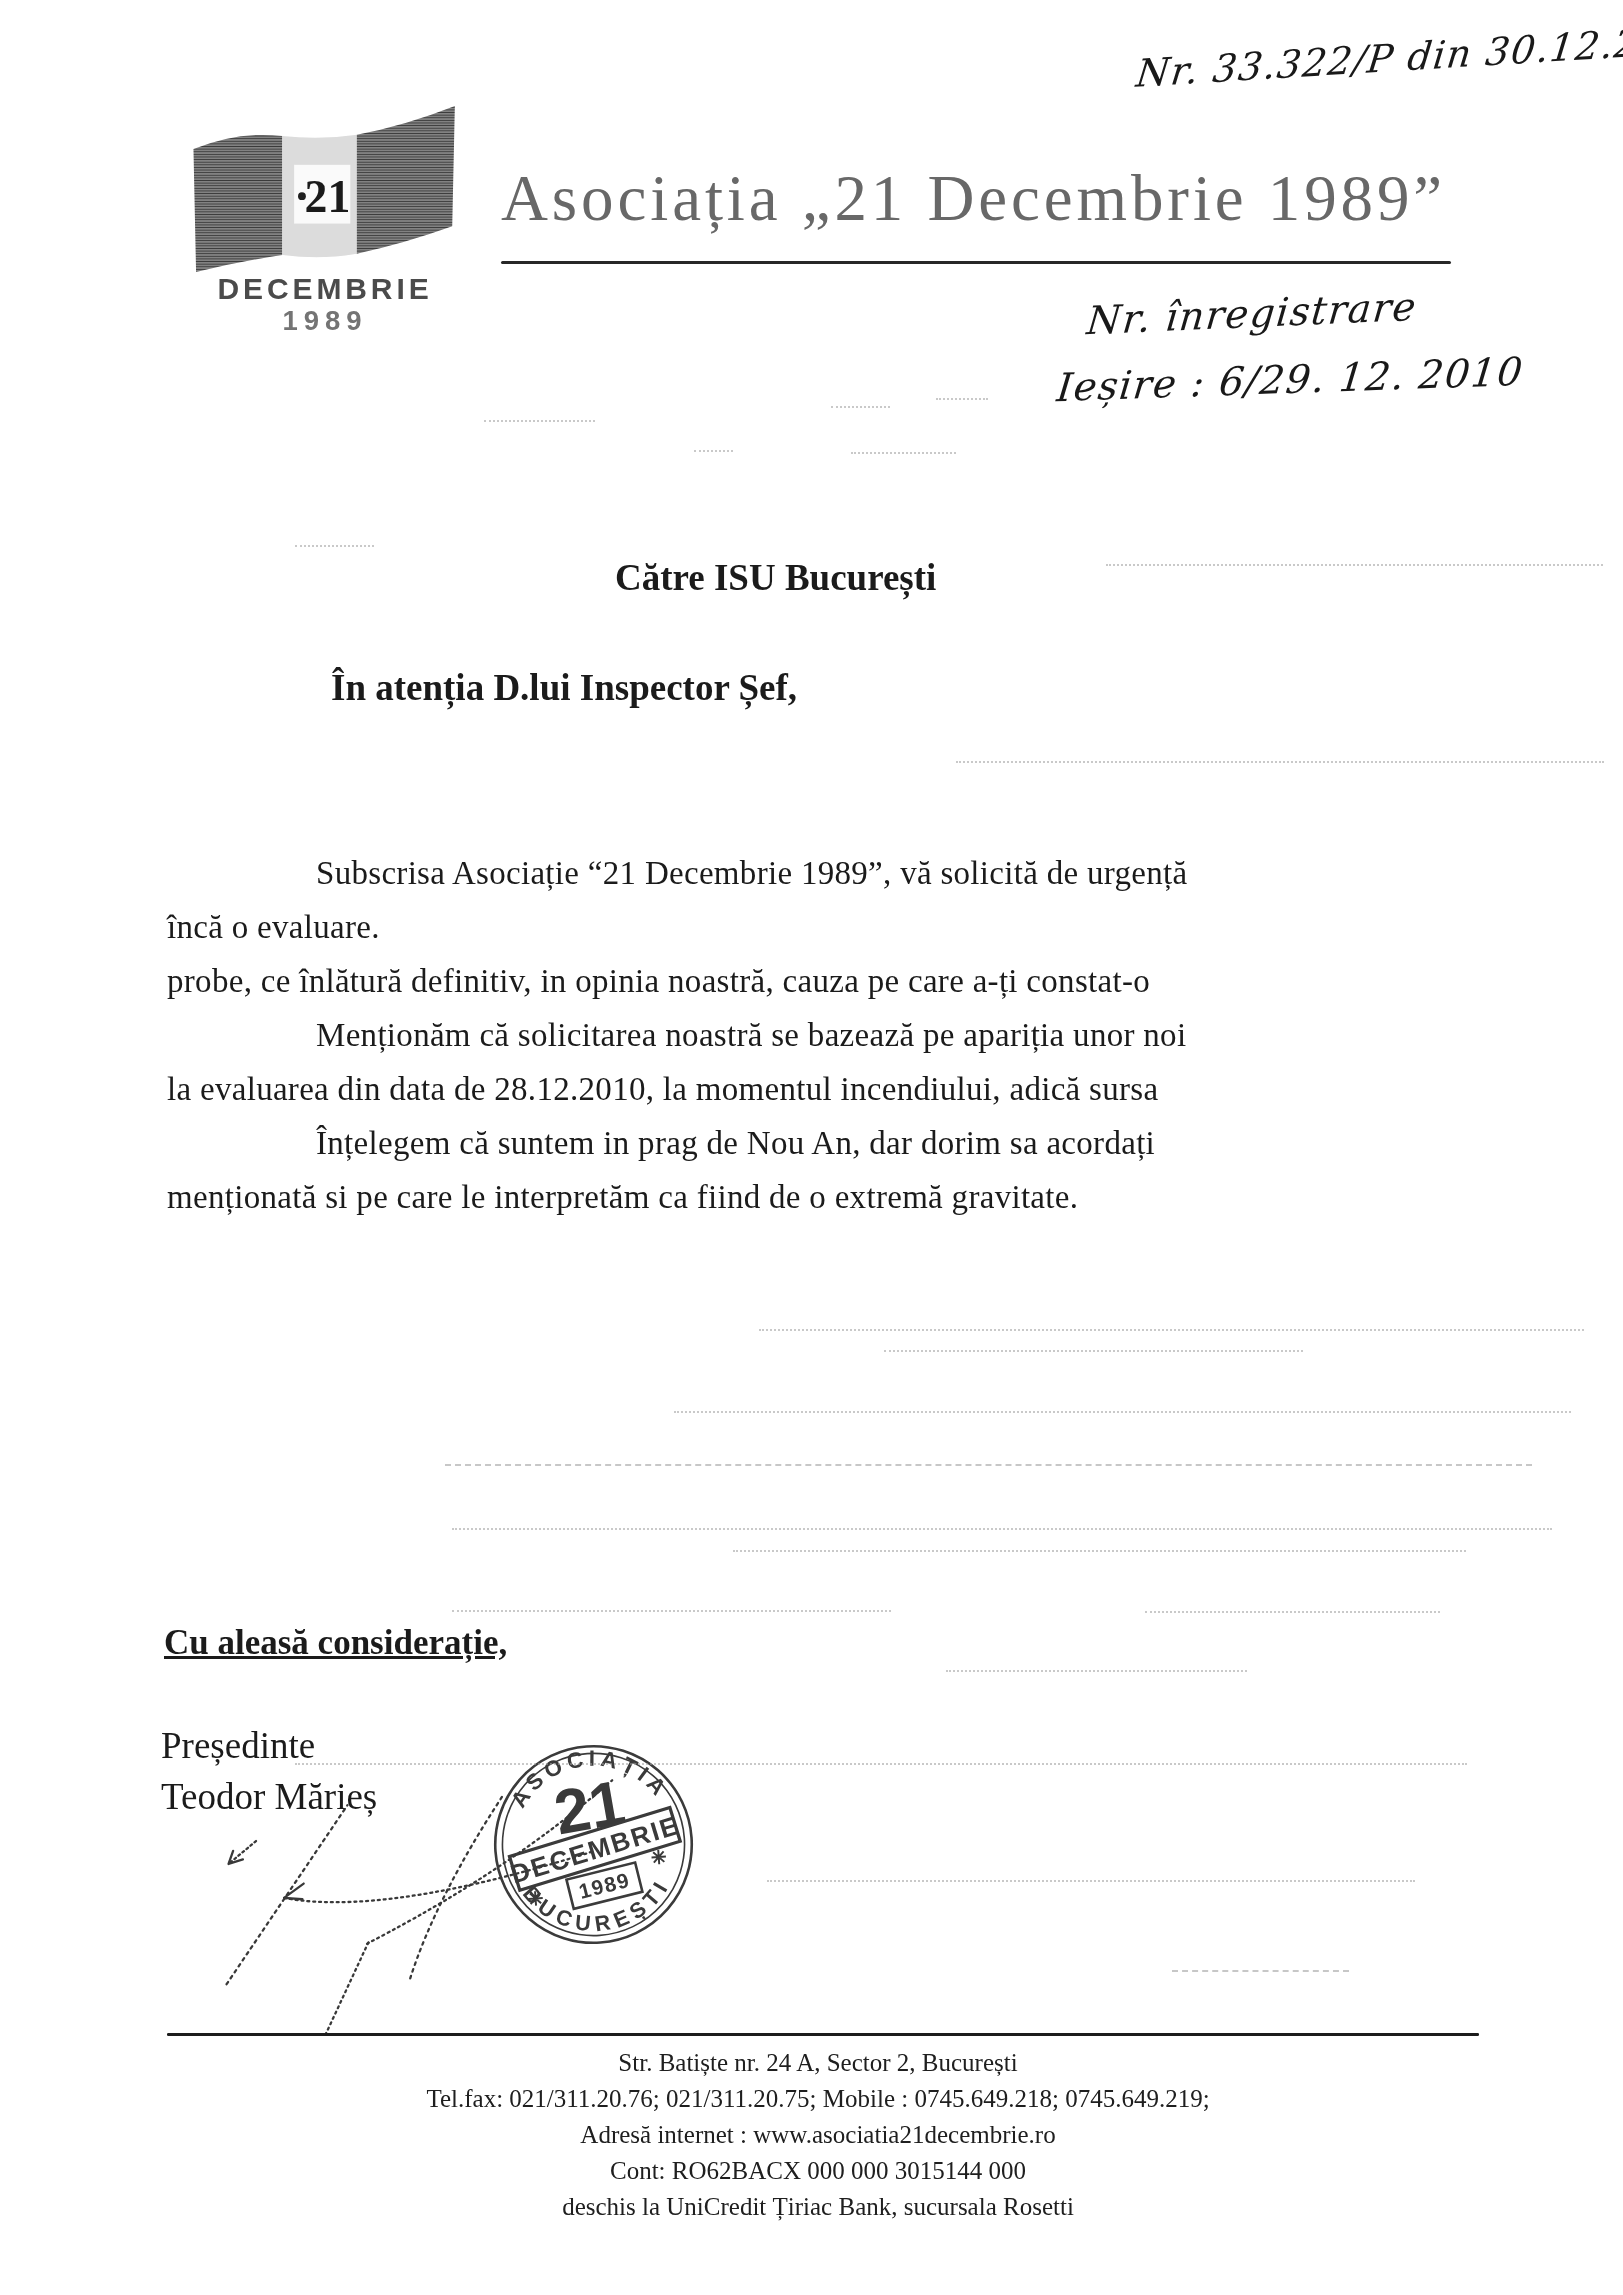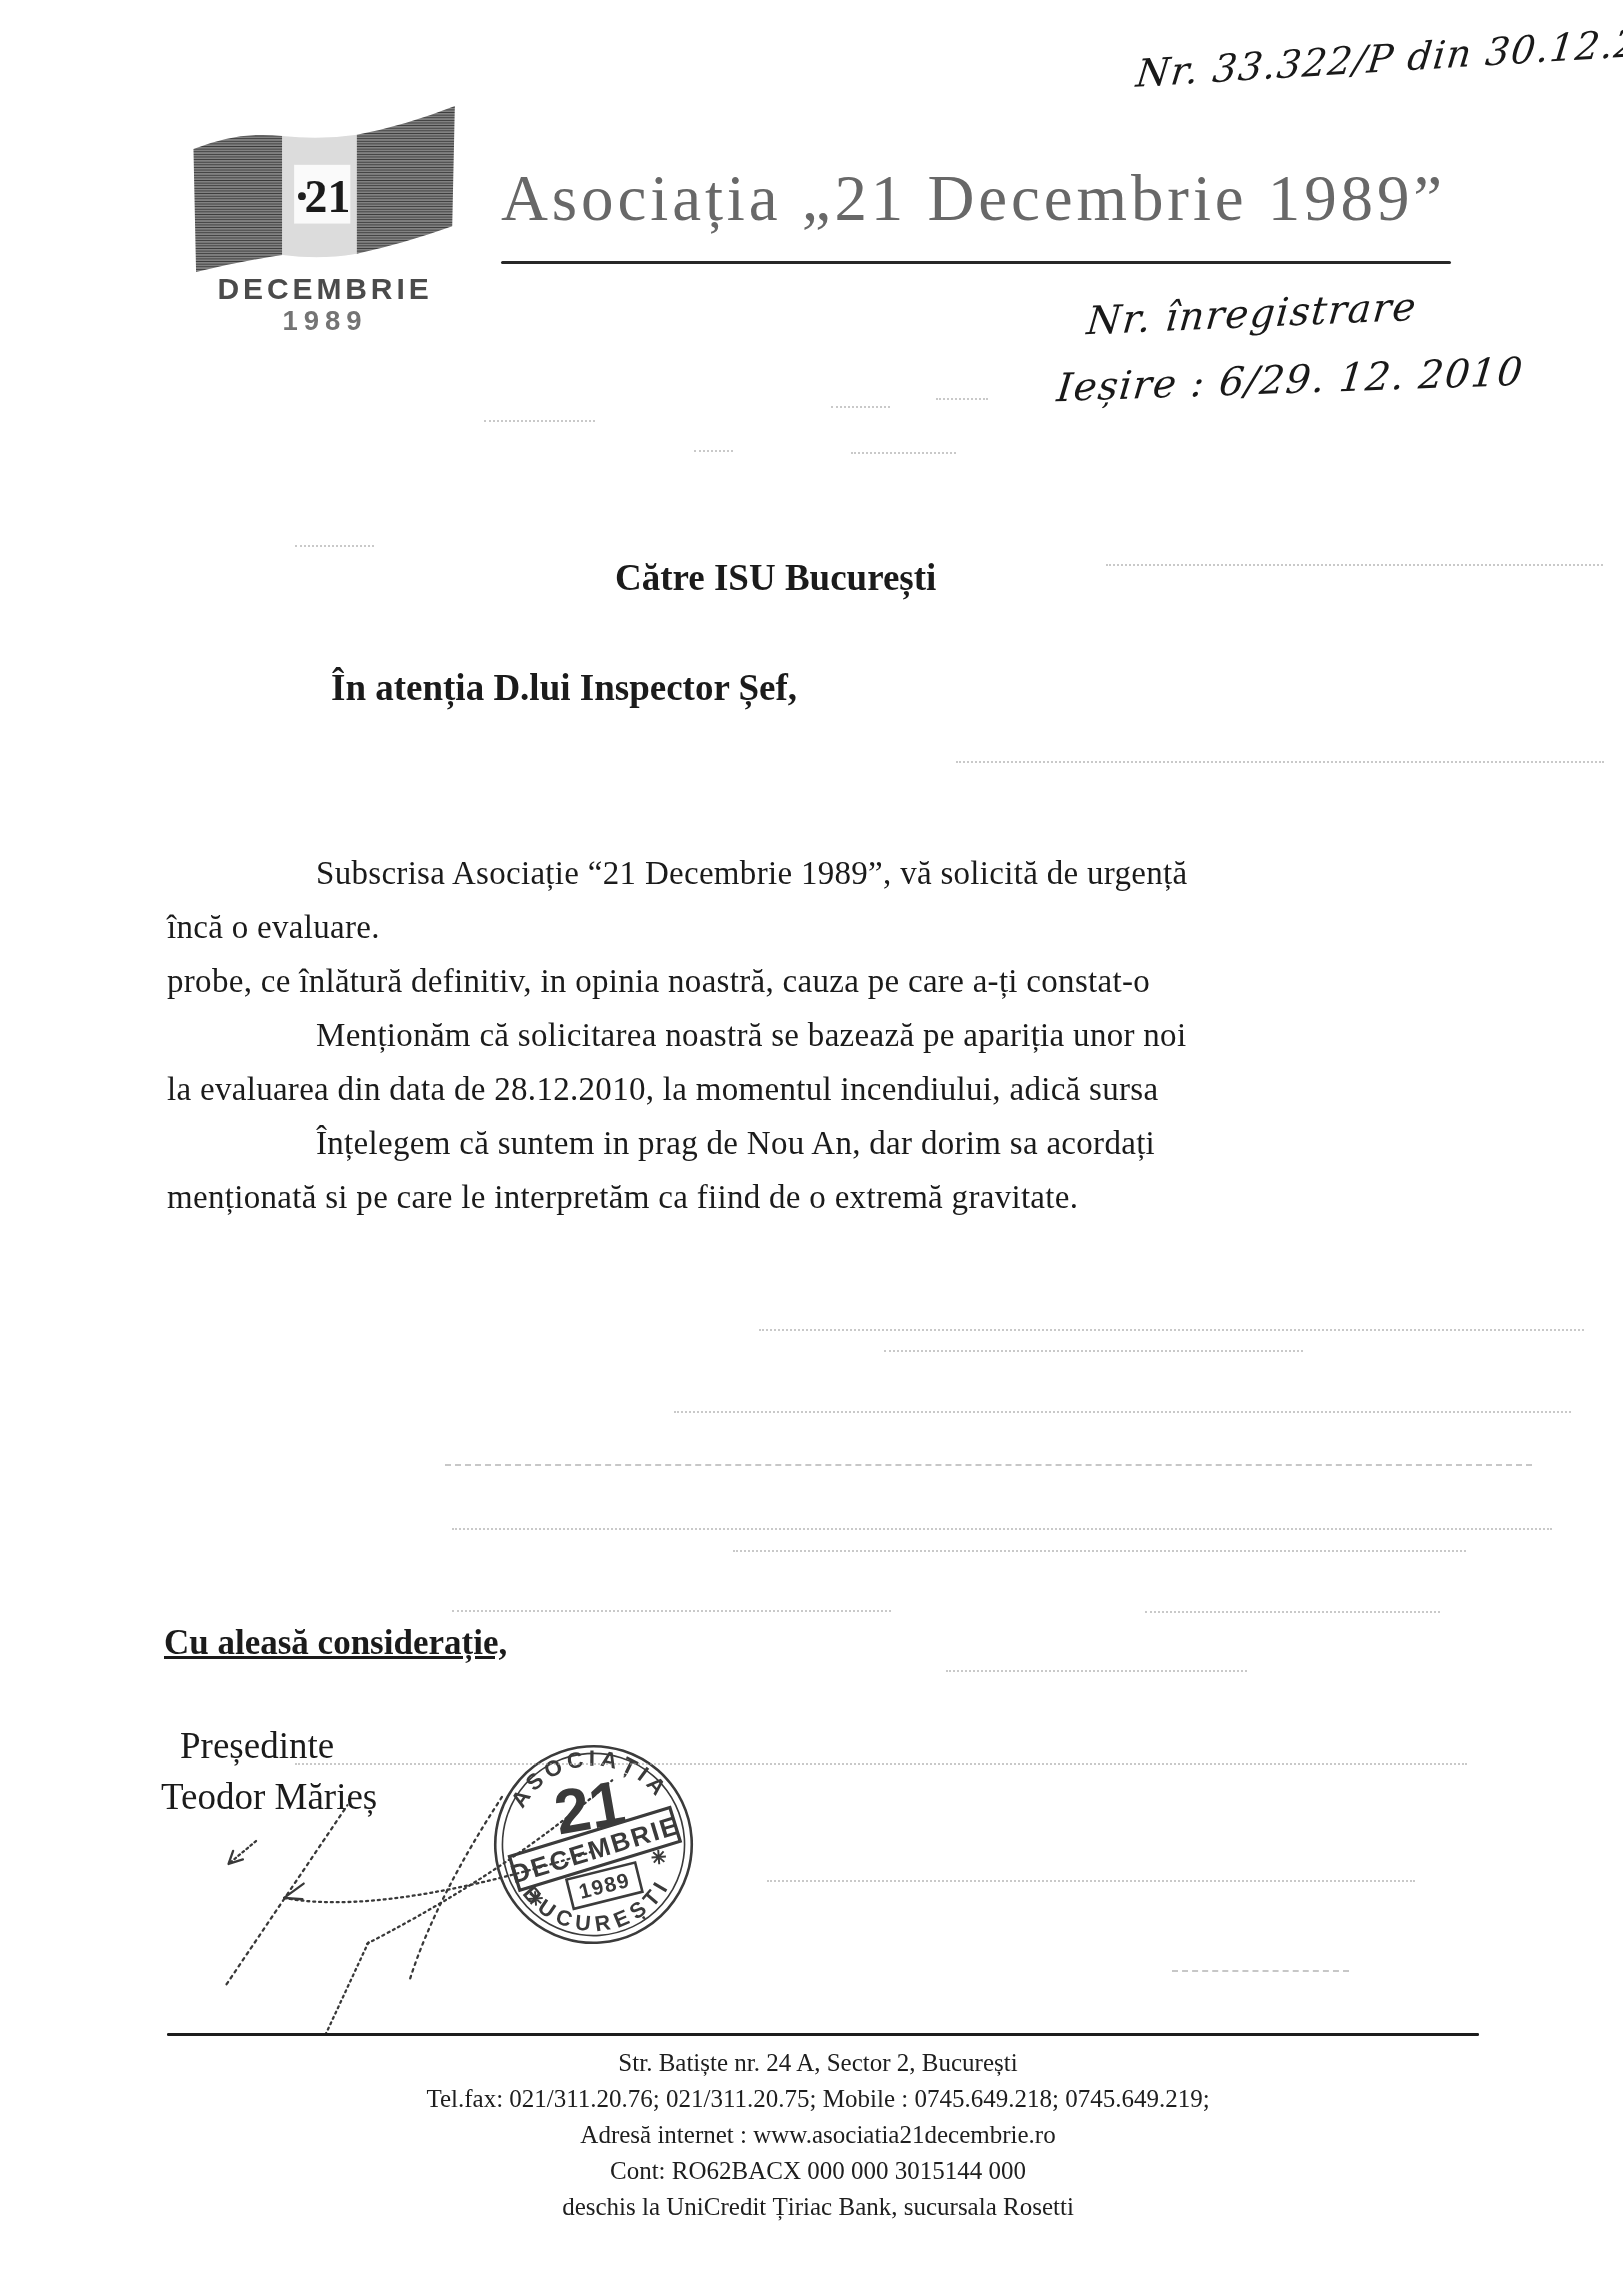--- a/index.html
+++ b/index.html
@@ -28,21 +28,21 @@
     letter-spacing:5.9px;color:#747474;}
   .title{left:501px;top:161px;font-size:65px;letter-spacing:3.9px;color:#a16207;}
   .title-rule{left:501px;top:261px;width:950px;height:3.3px;background:#2a2a2a;border-radius:2px;}
   
   .recipient{left:615px;top:518px;font-size:37px;font-weight:bold;margin-top:38px;}
   .attention{left:331px;top:666px;font-size:37px;font-weight:bold;}
   .body-text{left:167px;top:846px;width:1309px;font-size:33px;line-height:54px;letter-spacing:0.3px;}
   .body-text .line{white-space:nowrap;}
   .body-text .ind{padding-left:149px;}
   .closing{left:164px;top:1623px;font-size:35px;font-weight:bold;text-decoration:underline;}
-  .signer-title{left:161px;top:1724px;font-size:37px;margin-left:19px;}
+  .signer-title{left:161px;top:1724px;font-size:37px;}
   .signer-name{left:161px;top:1775px;font-size:37px;text-align:center;}
   
   .stamp{left:490px;top:1741px;width:207px;height:207px;transform:rotate(-4deg);opacity:.92;}
   .stamp text{fill:#2c2c2c;font-family:"Liberation Sans", sans-serif;font-weight:bold;}
   .st-arc{font-size:34px;letter-spacing:7px;}
   .st-arc2{font-size:33px;letter-spacing:9px;}
   .st-num{font-size:96px;}
   .st-banner{font-size:40px;letter-spacing:3px;}
   .st-year{font-size:32px;letter-spacing:2px;}
   .st-star path{stroke:#2c2c2c;stroke-width:3px;fill:none;}

